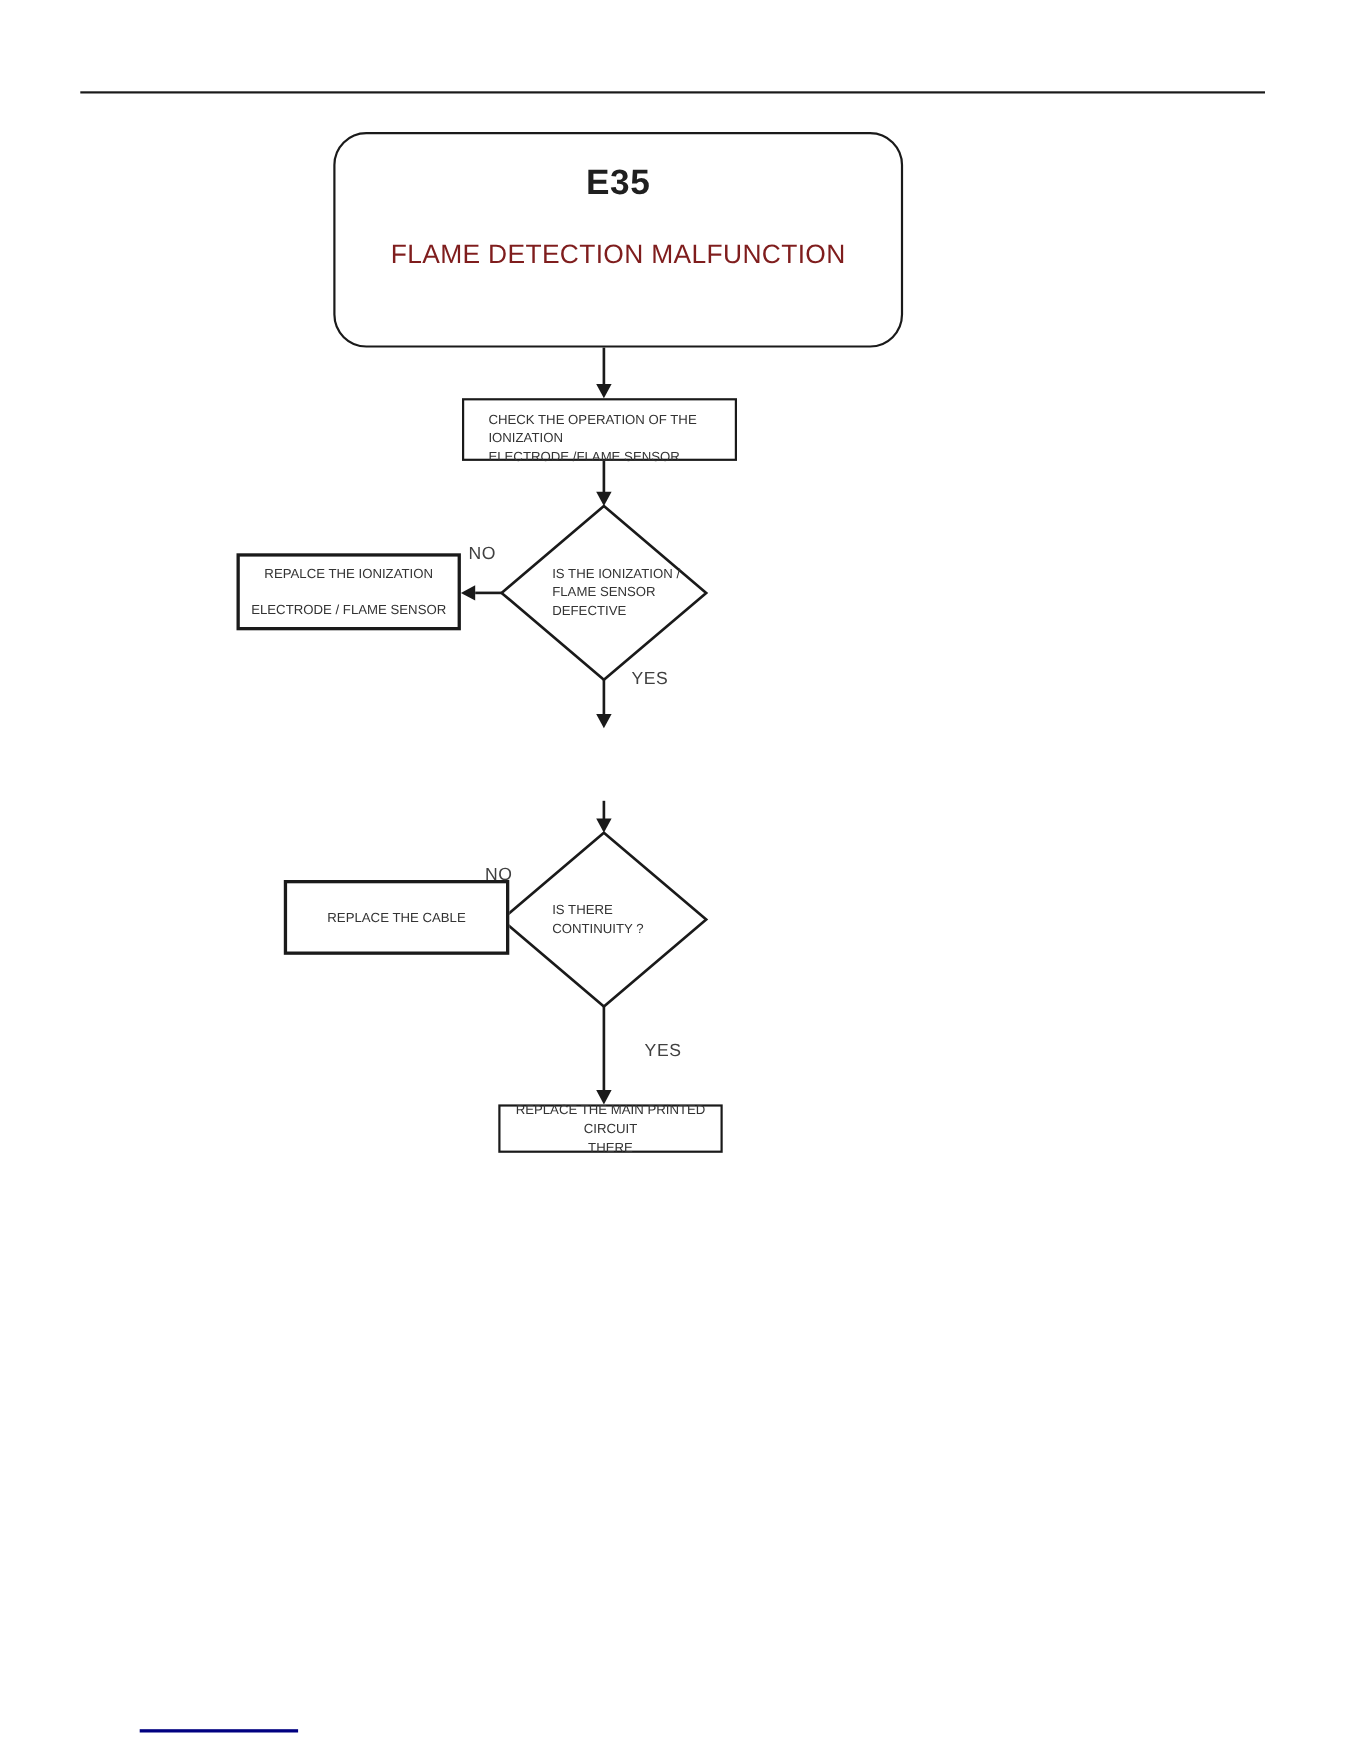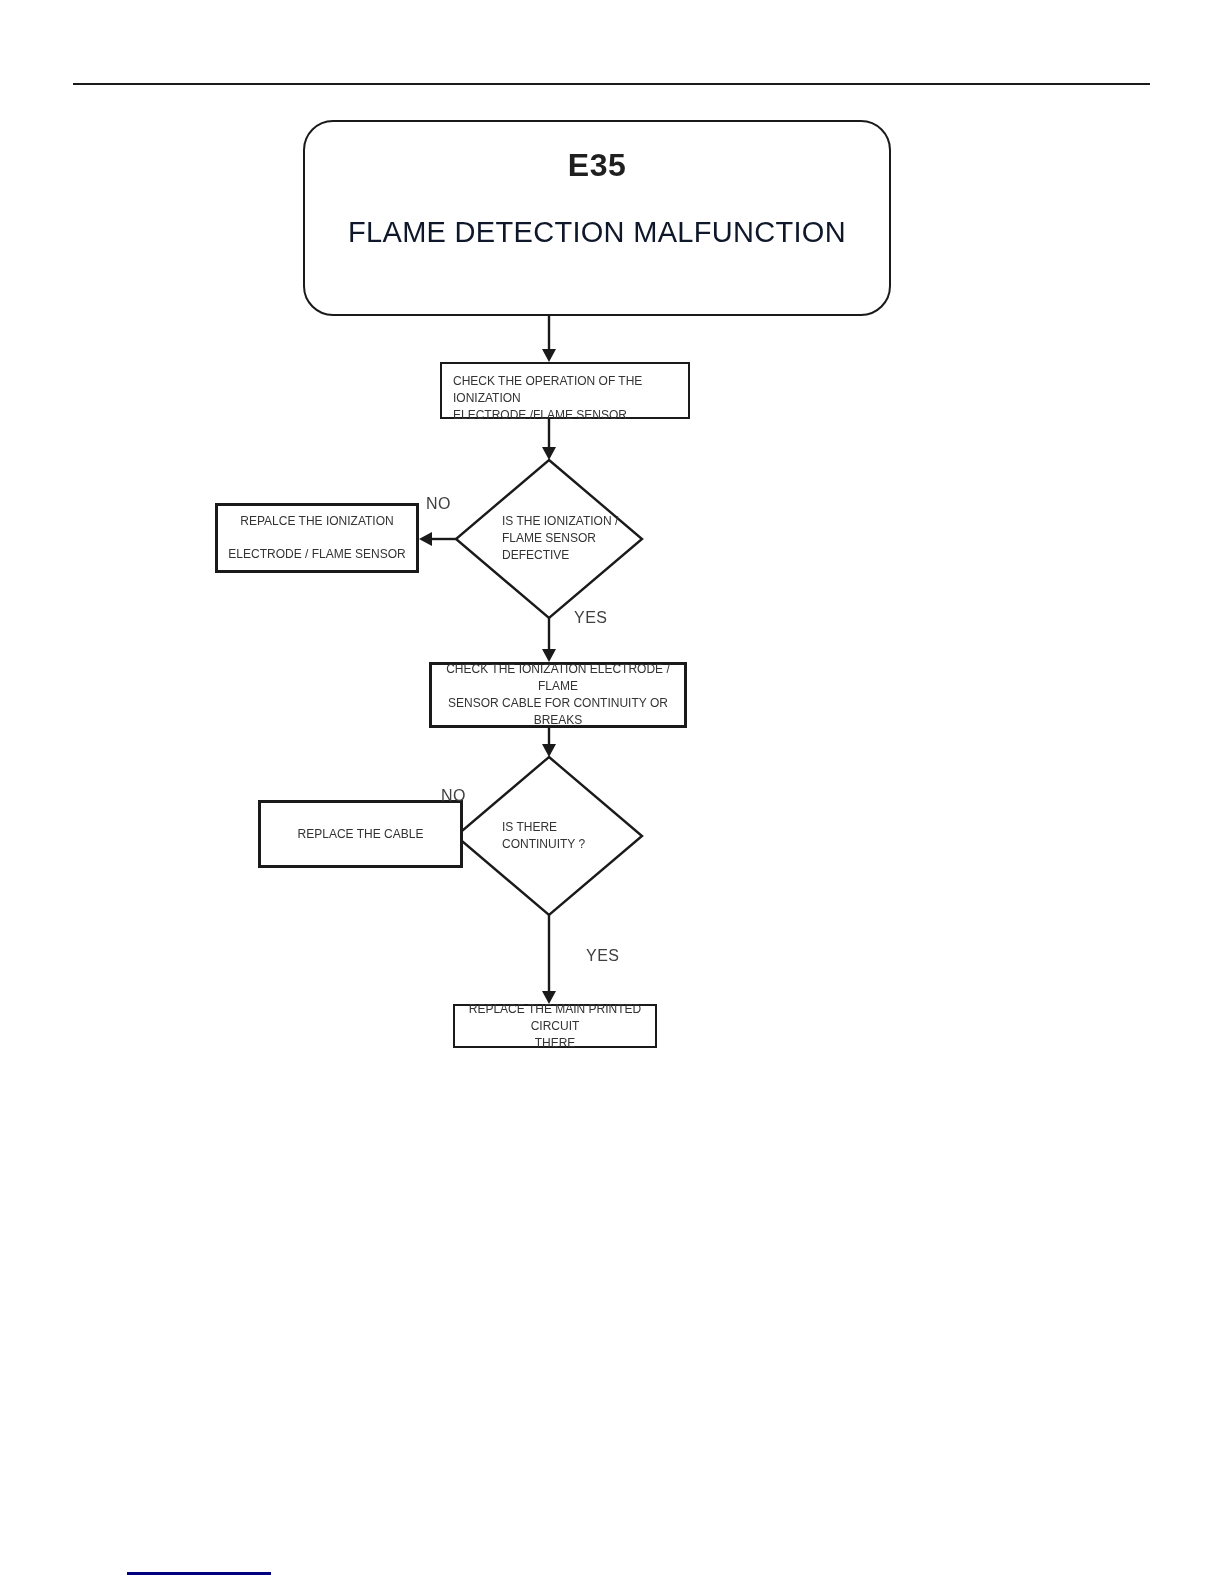--- a/index.html
+++ b/index.html
@@ -26,35 +26,35 @@
   .diamond  { fill:#ffffff; stroke:var(--ink,#1a1a1a); stroke-width:2.4; }
 
   .node {
     position:absolute; background:#ffffff;
     border:2px solid var(--ink,#1a1a1a);
     font-size:12px; line-height:17px; color:var(--text,#333333);
   }
   .ln { display:block; }
 
   .title-box {
-    left:303px; top:120px; width:588px; height:196px;
+    left:303px; top:120px; width:518px; height:196px;
     border-radius:30px; text-align:center;
   }
   .title-box .code {
     margin-top:26px; font-size:32px; line-height:34px; font-weight:bold;
     color:#1f1f1f; letter-spacing:0.5px;
   }
   .title-box .subtitle {
-    margin-top:36px; font-size:29px; line-height:28px; color:#0f172a;
+    margin-top:36px; font-size:24px; line-height:28px; color:#7f1d1d;
     letter-spacing:0.3px;
   }
 
   .rect-check1 {
-    left:440px; top:362px; width:250px; height:57px;
-    padding:9px 10px 0 11px; text-align:left;
+    left:420px; top:362px; width:250px; height:57px;
+    padding:9px 10px 0 22px; text-align:left;
   }
   .rect-check2 {
     left:429px; top:662px; width:258px; height:66px;
     border-width:3px;
     display:flex; flex-direction:column; justify-content:center; align-items:center;
     text-align:center;
   }
   .rect-replace-sensor {
     left:215px; top:503px; width:204px; height:70px;
     border-width:3px;
@@ -145,24 +145,20 @@
     <span class="ln">IS THE IONIZATION /</span>
     <span class="ln">FLAME SENSOR</span>
     <span class="ln">DEFECTIVE</span>
   </div>
 
   <div class="node rect-replace-sensor">
     <span class="ln">REPALCE THE IONIZATION</span>
     <span class="ln">ELECTRODE / FLAME SENSOR</span>
   </div>
 
-  <div class="node rect-check2">
-    <span class="ln">CHECK THE IONIZATION ELECTRODE / FLAME</span>
-    <span class="ln">SENSOR CABLE FOR CONTINUITY OR BREAKS</span>
-  </div>
 
   <div class="diamond-text d2-text">
     <span class="ln">IS THERE</span>
     <span class="ln">CONTINUITY ?</span>
   </div>
 
   <div class="node rect-replace-cable">
     <span class="ln">REPLACE THE CABLE</span>
   </div>
 

